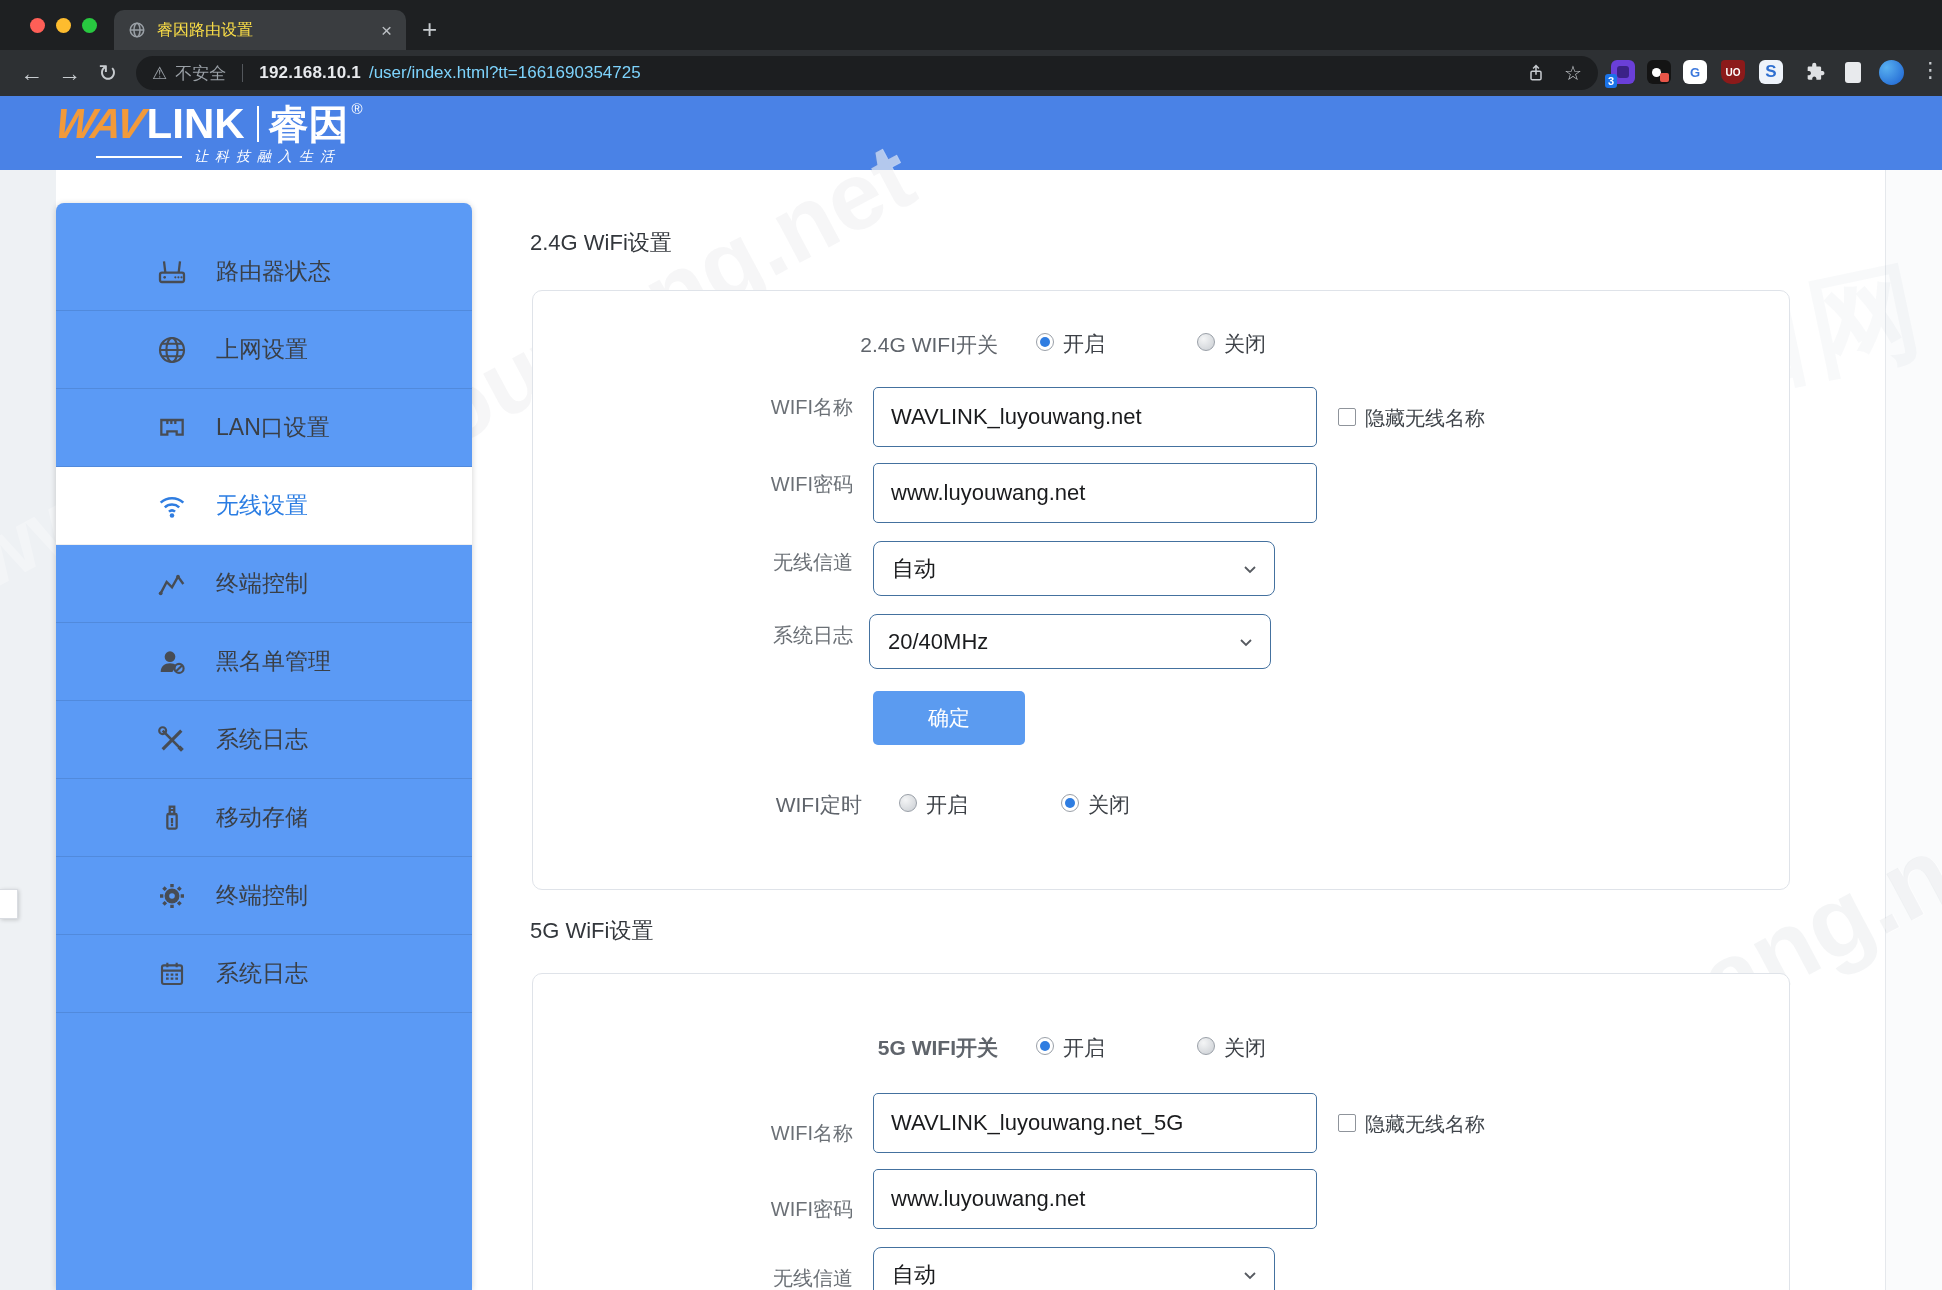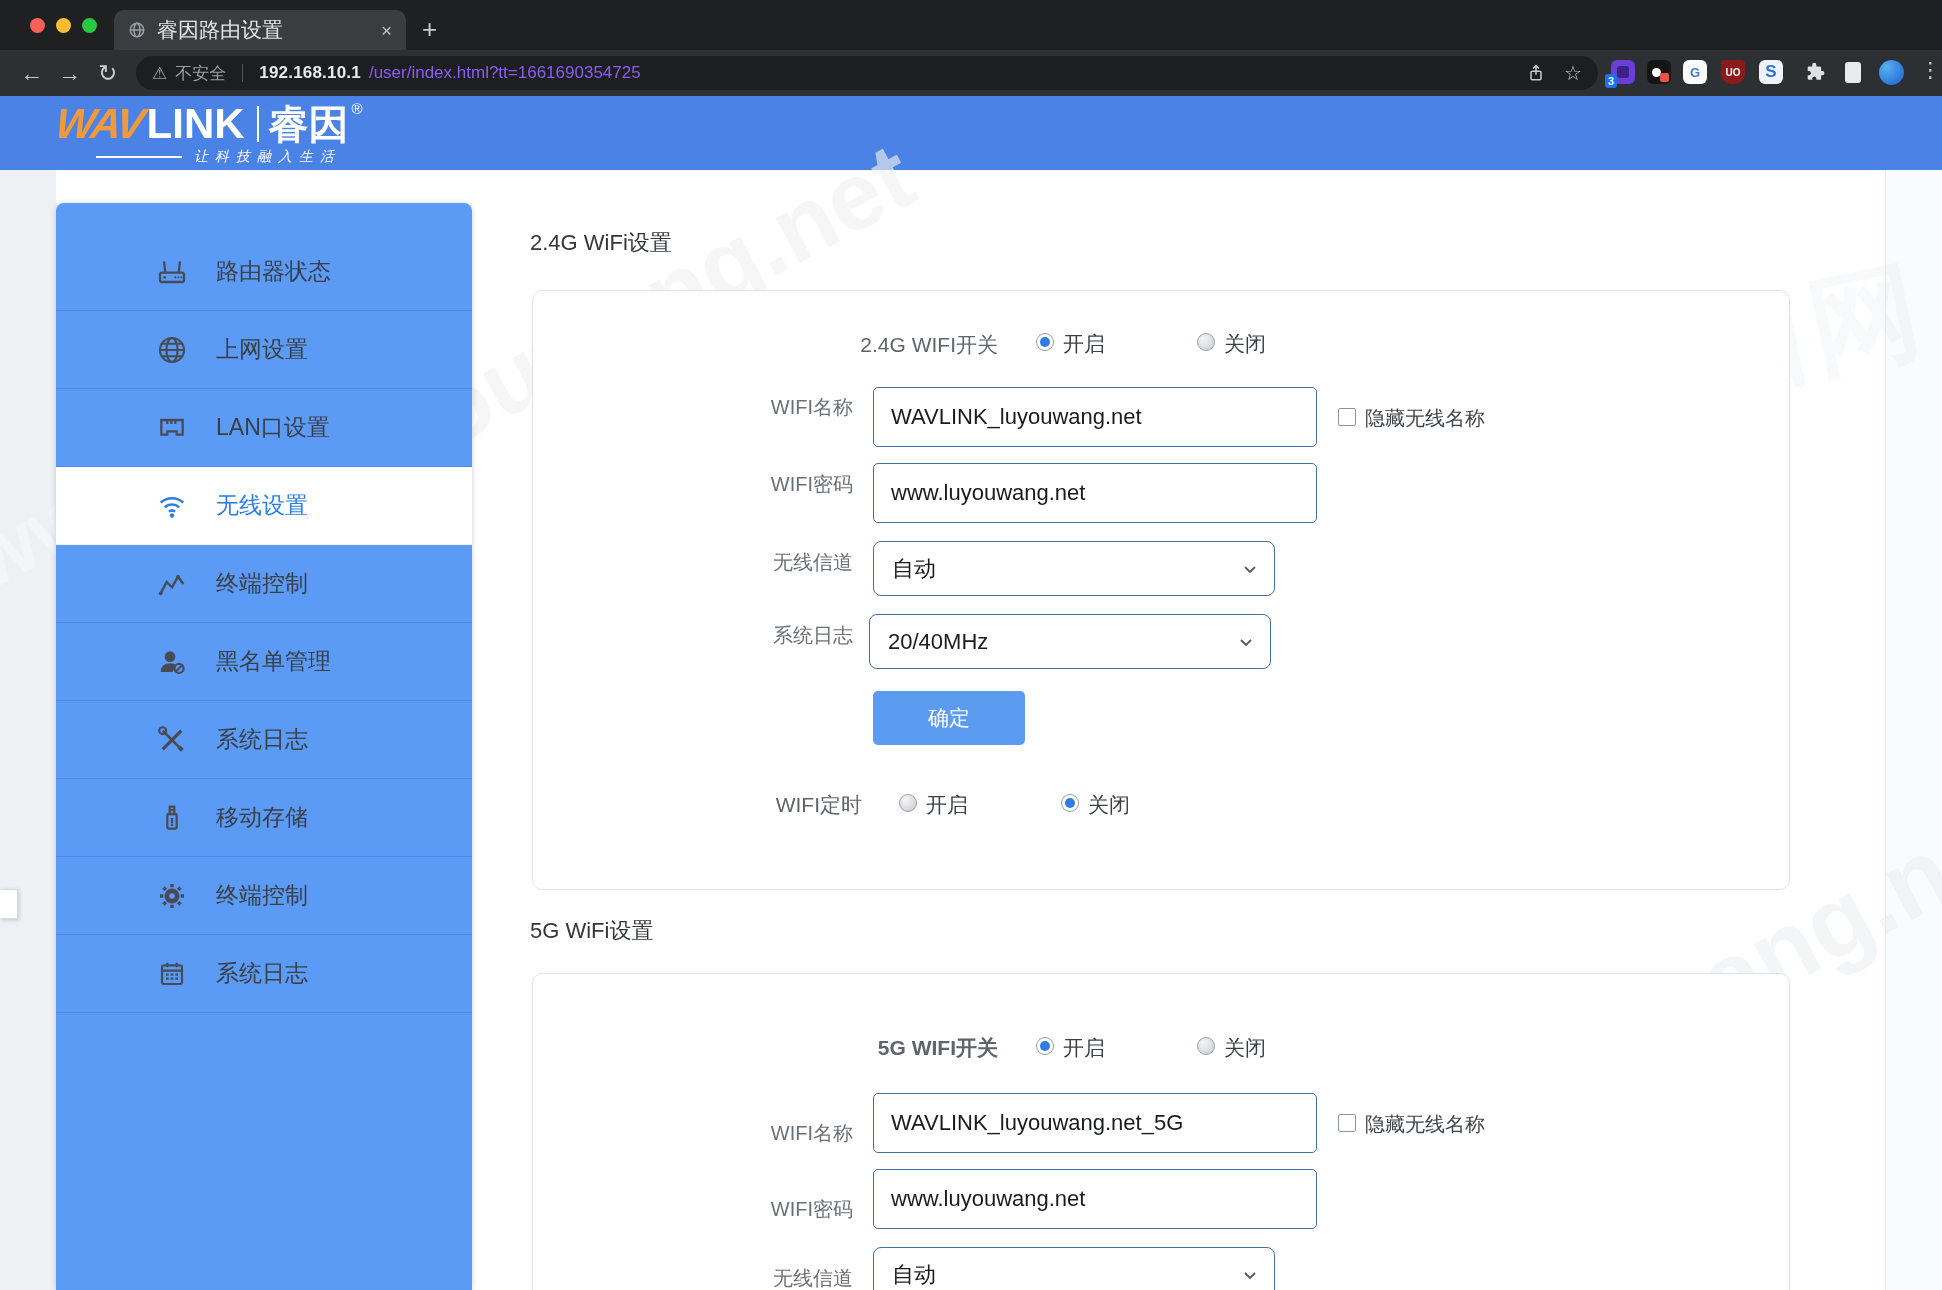--- a/index.html
+++ b/index.html
@@ -6,31 +6,31 @@
   *{box-sizing:border-box;font-family:"Liberation Sans","DejaVu Sans",sans-serif;}
   .screen{position:relative;width:1942px;height:1290px;overflow:hidden;background:#ffffff;}
 
   
   .tabbar{position:absolute;left:0;top:0;width:100%;height:50px;background:#1e2022;}
   .traffic{position:absolute;top:18px;width:15px;height:15px;border-radius:50%;}
   .t-red{left:30px;background:#ff5f57;}
   .t-yellow{left:56px;background:#febc2e;}
   .t-green{left:82px;background:#28c840;}
   .tab{position:absolute;left:114px;top:10px;width:292px;height:40px;background:#3a3d40;border-radius:10px 10px 0 0;display:flex;align-items:center;padding:0 14px;gap:11px;}
-  .tab-title{color:#e5e5e5;font-size:21px;flex:1;white-space:nowrap;overflow:hidden;font-family:Liberation Serif, serif;}
+  .tab-title{color:#fde047;font-size:16px;flex:1;white-space:nowrap;overflow:hidden;font-family:Liberation Serif, serif;}
   .tab-close{color:#bcc0c4;font-size:19px;line-height:1;cursor:default;}
   .newtab{position:absolute;left:422px;top:16px;color:#c7cbcf;font-size:26px;line-height:26px;}
   .toolbar{position:absolute;left:0;top:50px;width:100%;height:46px;background:#2d3033;}
   .navbtn{position:absolute;top:58px;color:#c7cbcf;font-size:23px;line-height:30px;}
   .omnibox{position:absolute;left:136px;top:56px;width:1462px;height:34px;background:#1c1e20;border-radius:17px;display:flex;align-items:center;padding:0 16px;gap:8px;}
   .warn-ic{color:#9aa0a6;font-size:17px;}
   .notsecure{color:#9aa0a6;font-size:17px;}
   .om-div{width:1px;height:18px;background:#53575c;margin:0 8px;}
   .url-domain{color:#e8eaed;font-size:17px;font-weight:600;letter-spacing:.2px;}
-  .url-path{color:#8b5cf6;font-size:17px;}
+  .url-path{color:#7dd3fc;font-size:17px;}
   .om-right{margin-left:auto;display:flex;align-items:center;gap:18px;}
   .ext{position:absolute;top:57px;width:30px;height:30px;display:flex;align-items:center;justify-content:center;}
   .ext-sq{width:24px;height:24px;border-radius:6px;display:flex;align-items:center;justify-content:center;font-size:13px;font-weight:bold;position:relative;}
   .badge{position:absolute;left:-6px;bottom:-4px;background:#1a73e8;color:#fff;font-size:11px;font-weight:bold;border-radius:3px;padding:0 3px;line-height:14px;}
 
   
   .site-header{position:absolute;left:0;top:96px;width:100%;height:74px;background:#4a82e6;}
   .logo{position:absolute;left:56px;top:6px;display:flex;align-items:flex-start;}
   .logo-wav{color:#f29a3a;font-size:42px;font-weight:800;font-style:italic;letter-spacing:-2px;transform:skewX(-8deg);line-height:44px;}
   .logo-link{color:#ffffff;font-size:42px;font-weight:800;letter-spacing:0px;line-height:44px;margin-left:4px;}

